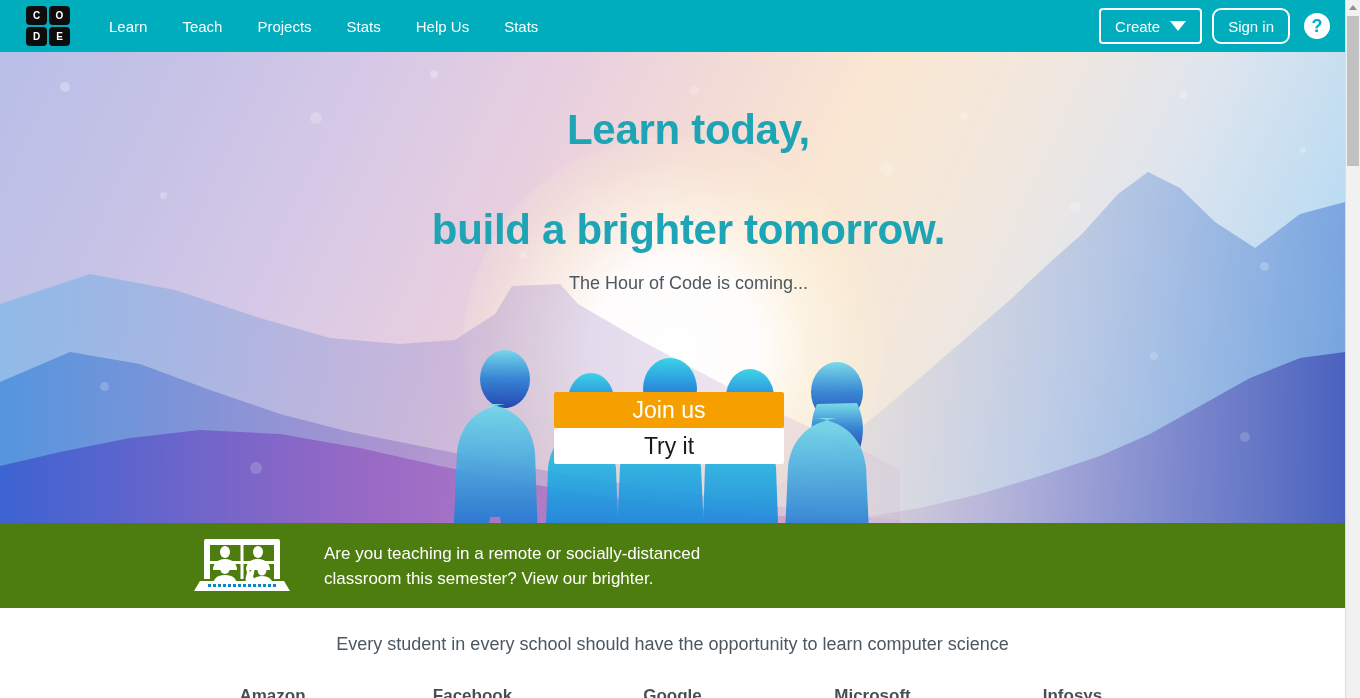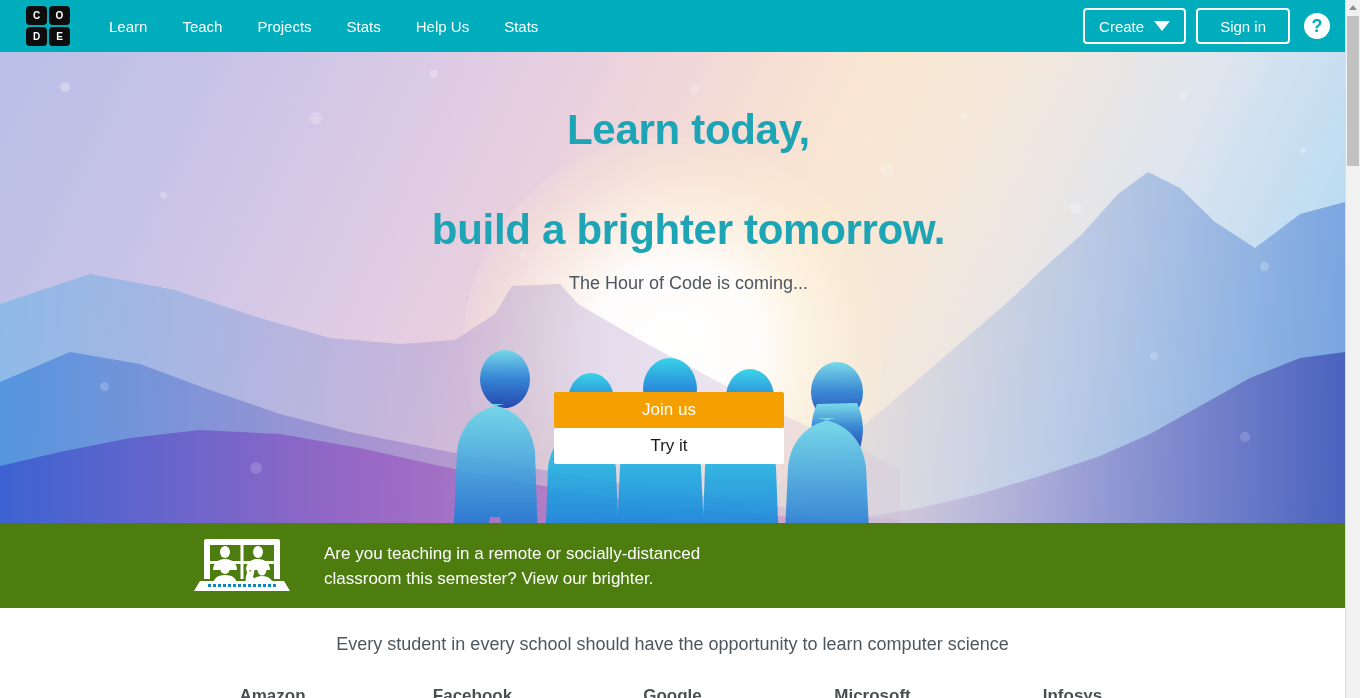--- a/index.html
+++ b/index.html
@@ -60,21 +60,21 @@
     display: flex; align-items: center; justify-content: center;
     cursor: pointer;
   }
   .create-btn { height: 36px; padding: 0 14px; gap: 10px; }
   .caret-down {
     width: 0; height: 0;
     border-left: 8px solid transparent;
     border-right: 8px solid transparent;
     border-top: 10px solid #ffffff;
   }
-  .signin-btn { height: 36px; padding: 0 22px; margin-left: 10px; }
+  .signin-btn { height: 36px; padding: 0 14px; margin-left: 10px; border-radius: 9px; }
   .help-icon {
     margin-left: 14px;
     width: 26px; height: 26px;
     border-radius: 50%;
     background: #ffffff;
     color: #00adbc;
     font-size: 18px; font-weight: bold;
     display: flex; align-items: center; justify-content: center;
     cursor: pointer;
   }
@@ -146,21 +146,21 @@
 
   .cta-wrap {
     position: absolute;
     left: 554px; top: 340px;
     width: 230px;
     z-index: 12;
   }
   .cta {
     display: block; width: 230px; height: 36px;
     border: none; border-radius: 2px;
-    font-size: 17px;
+    font-size: 23px;
     font-family: "Liberation Sans", sans-serif;
     cursor: pointer;
     text-align: center;
     line-height: 36px;
   }
   .cta-join { background: #f5a000; color: #ffffff; }
   .cta-try { background: #ffffff; color: #1a1a1a; }
 
   
   .banner {

